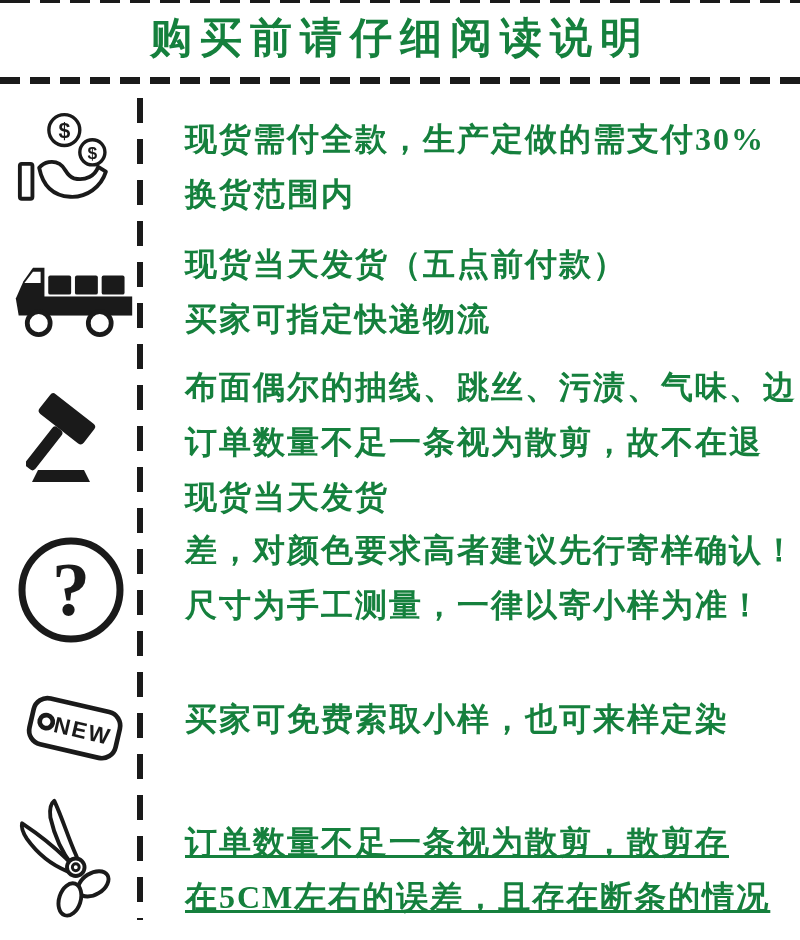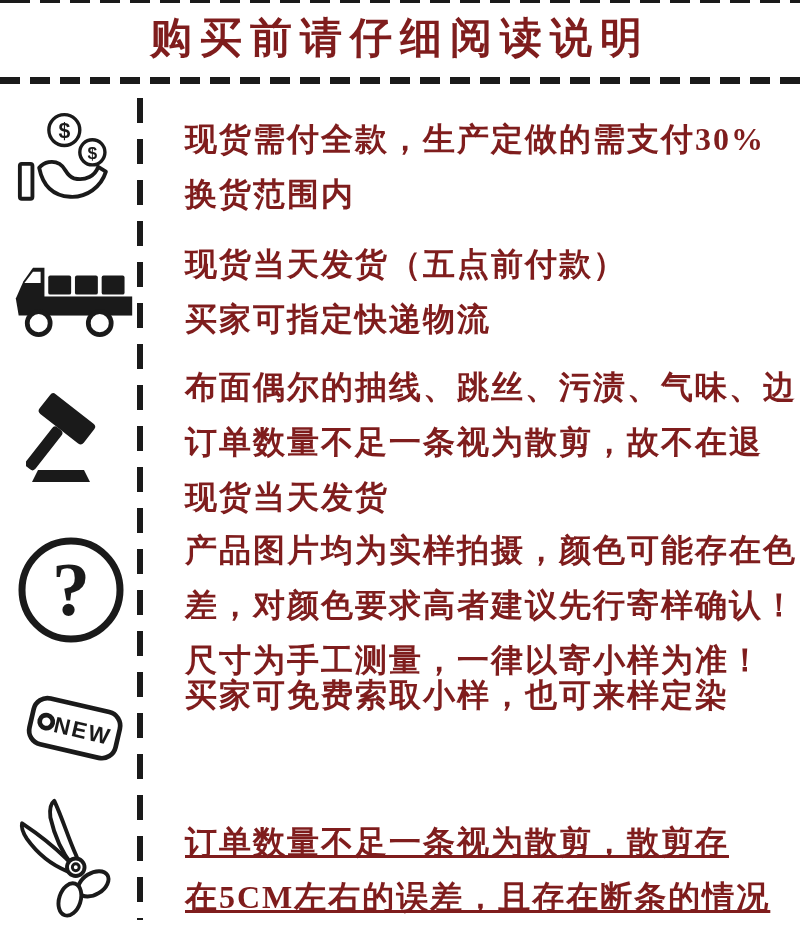--- a/index.html
+++ b/index.html
@@ -1,20 +1,20 @@
 <!DOCTYPE html>
 <html><head>
 <meta charset="utf-8">
 <style>
   html,body{margin:0;padding:0;background:#ffffff;}
   .canvas{
     position:relative;
     width:800px;height:920px;
     background:#ffffff;
-    color:#7f1d1d;
+    color:#15803d;
     font-family:"Liberation Serif","DejaVu Serif",serif;
     overflow:hidden;
   }
   .title{
     position:absolute;top:10px;left:0;width:100%;
     margin:0;text-align:center;
     font-size:42px;font-weight:700;letter-spacing:8px;
     white-space:nowrap;
   }
   .hdash{
@@ -42,21 +42,21 @@
   
   .s1 .icon{left:16px;top:110px;width:116px;height:102px;}
   .s1 .txt{top:112px;}
   .s2 .icon{left:12px;top:250px;width:124px;height:92px;}
   .s2 .txt{top:237px;}
   .s3 .icon{left:26px;top:386px;width:100px;height:100px;}
   .s3 .txt{top:360px;}
   .s4 .icon{left:16px;top:534px;width:110px;height:112px;}
   .s4 .txt{top:523px;}
   .s5 .icon{left:12px;top:680px;width:124px;height:94px;}
-  .s5 .txt{top:668px;}
+  .s5 .txt{top:692px;}
   .s6 .icon{left:16px;top:796px;width:100px;height:122px;}
   .s6 .txt{top:815px;text-decoration:underline;}
   .ink{fill:#1a1a1a;}
   .line{fill:none;stroke:#1a1a1a;}
   .fillw{fill:#ffffff;stroke:#1a1a1a;}
   svg text{font-family:"Liberation Sans","DejaVu Sans",sans-serif;font-weight:700;fill:#1a1a1a;}
 </style>
 </head>
 <body>
 
@@ -127,21 +127,20 @@
 
   
   <section class="sec s4">
     <div class="icon">
       <svg viewBox="0 0 110 110">
         <circle class="line" cx="55" cy="55" r="49" stroke-width="7"></circle>
         <text x="55" y="80" font-size="76" text-anchor="middle" style="font-family:'Liberation Serif','DejaVu Serif',serif;">?</text>
       </svg>
     </div>
     <div class="txt">
-      <div class="ln">产品图片均为实样拍摄，颜色可能存在色</div>
       <div class="ln">差，对颜色要求高者建议先行寄样确认！</div>
       <div class="ln">尺寸为手工测量，一律以寄小样为准！</div>
     </div>
   </section>
 
   
   <section class="sec s5">
     <div class="icon">
       <svg viewBox="0 0 125 100">
         <g transform="rotate(13 62 52)">

